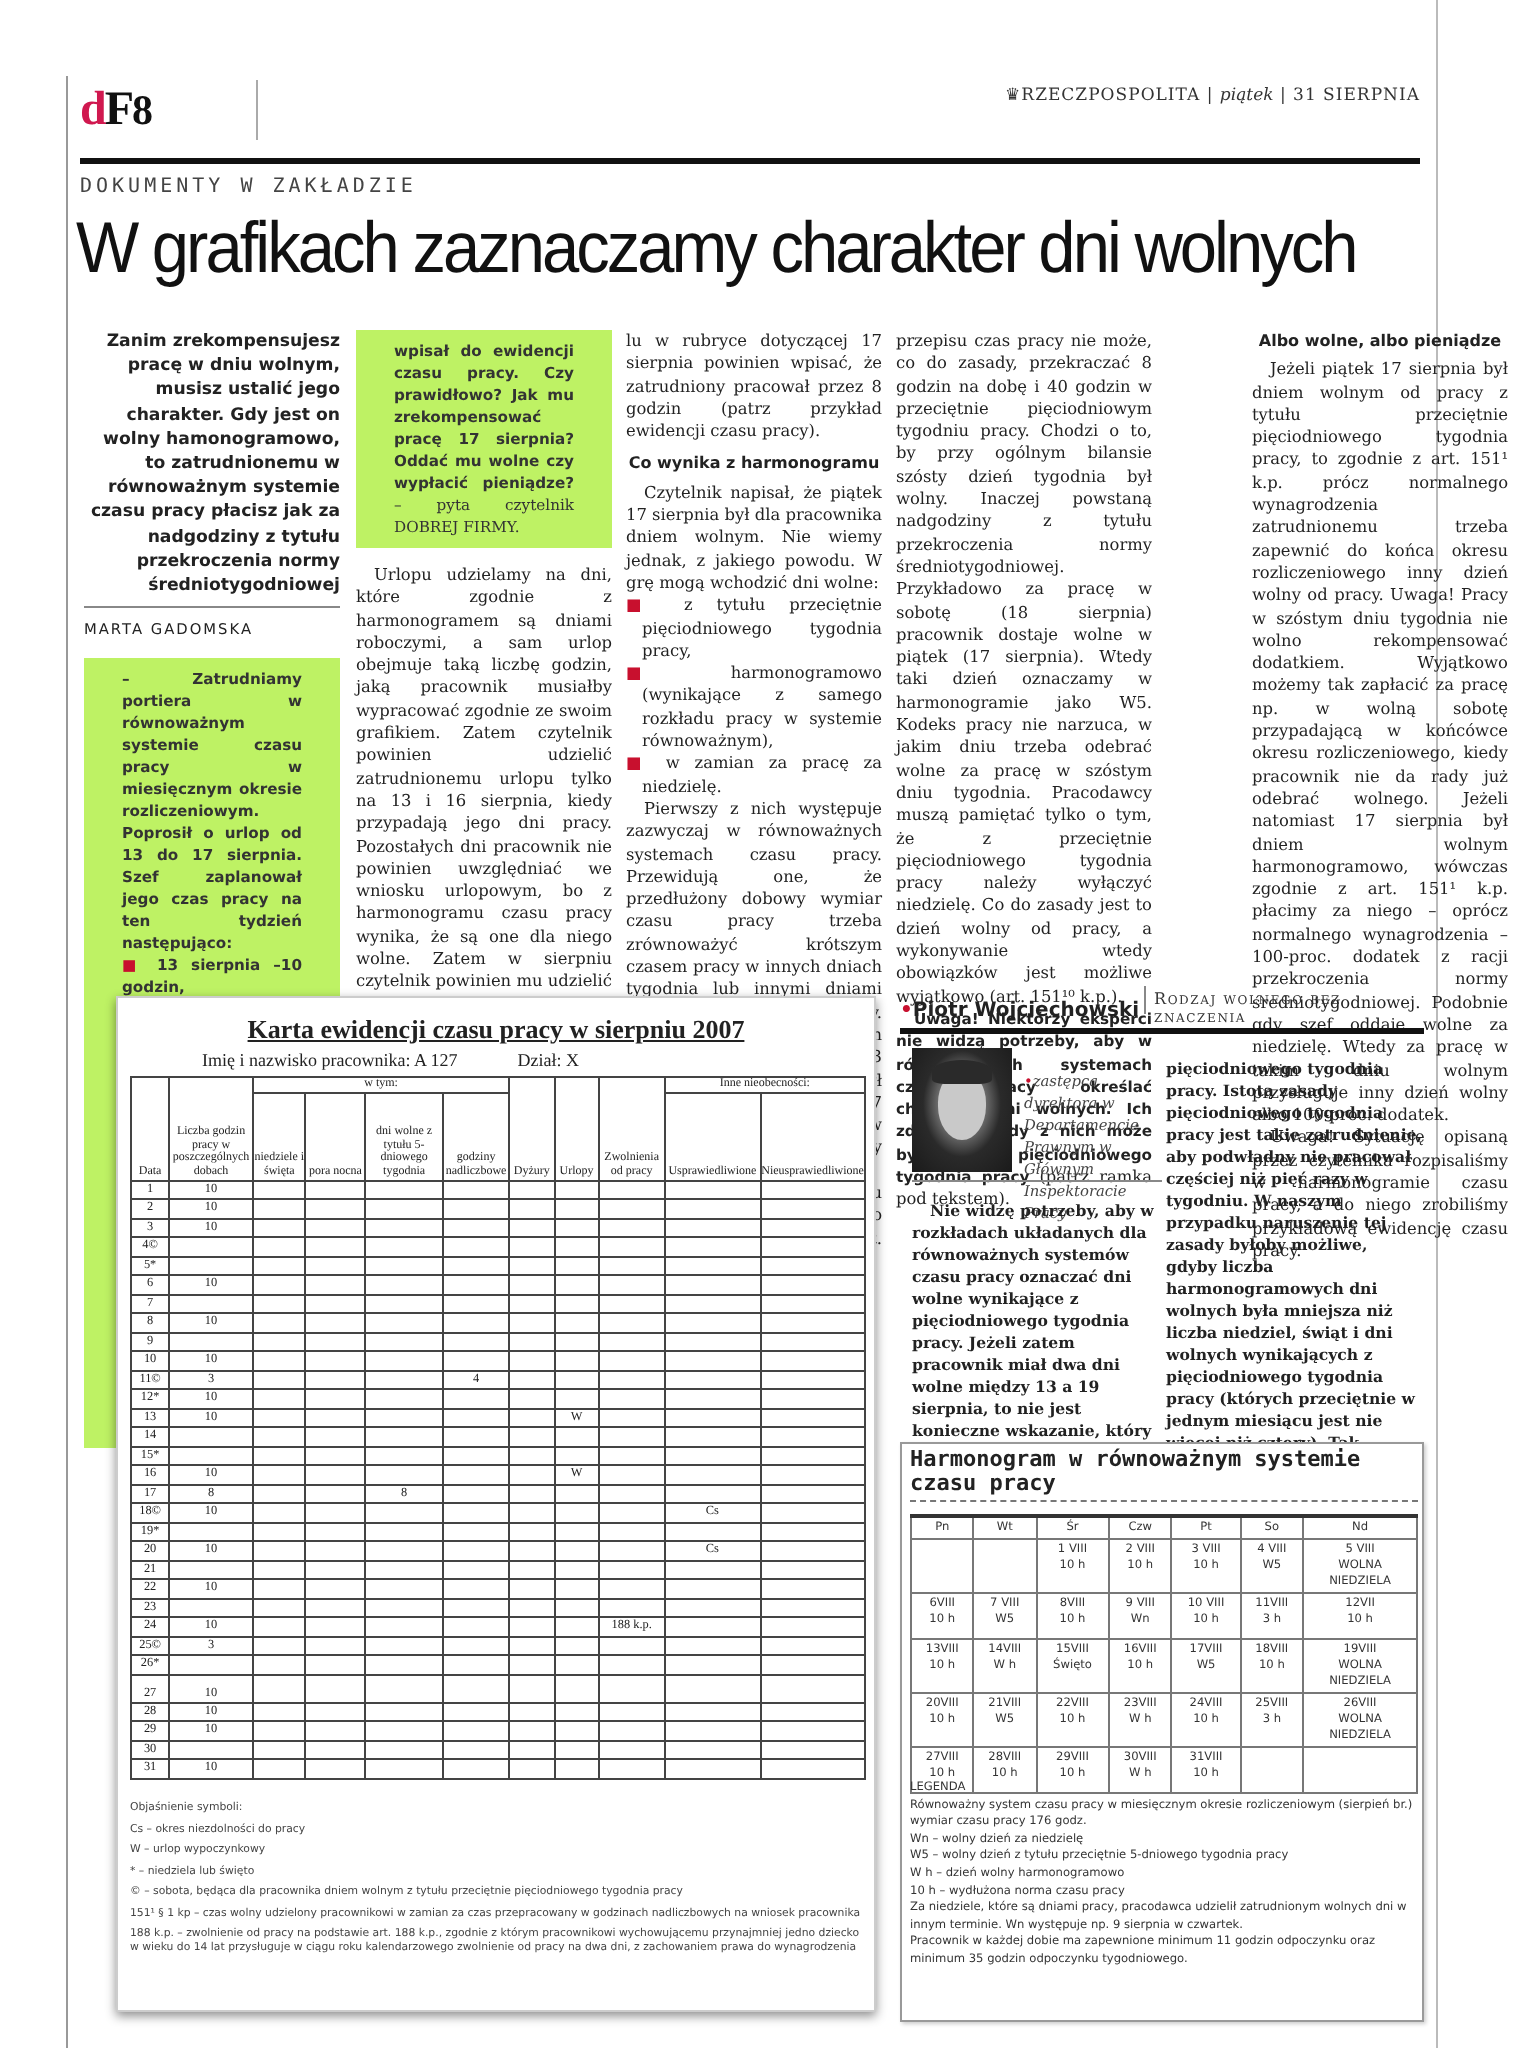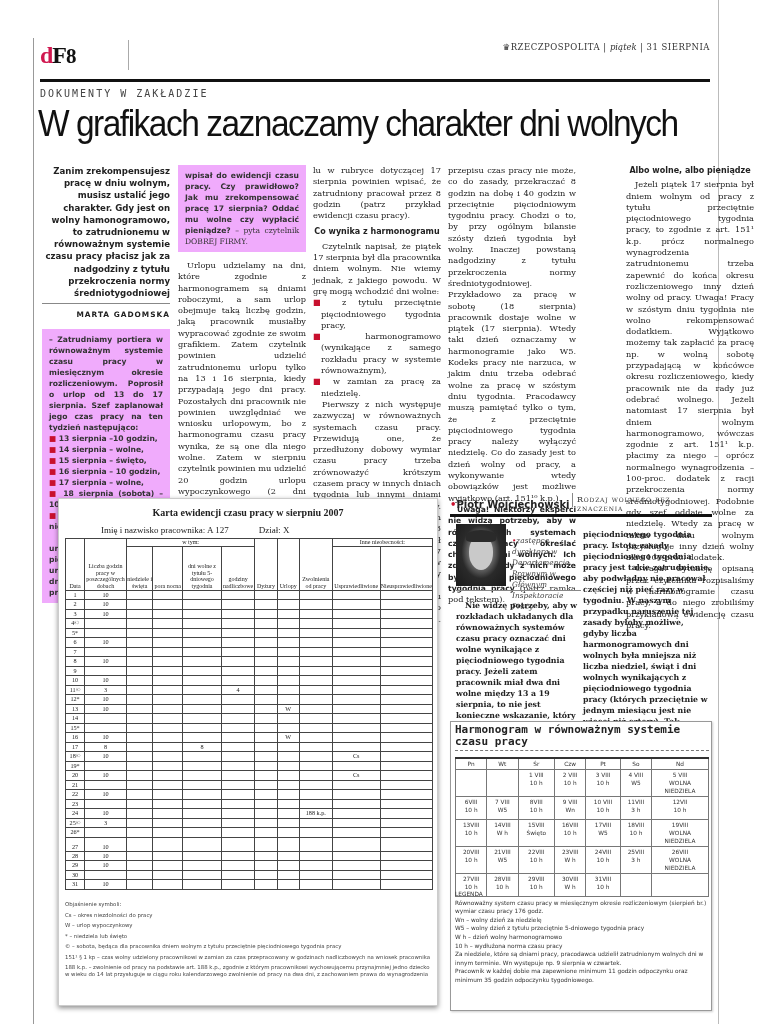--- a/index.html
+++ b/index.html
@@ -18,34 +18,34 @@
   .section-title { position: absolute; left: 110px; top: 0; font-family: "DejaVu Sans", sans-serif; font-weight: bold; font-size: 25px; color: #9a9a9a; letter-spacing: 0.5px; }
   .masthead { position: absolute; right: 0; top: 2px; font-family: "DejaVu Serif", serif; font-size: 8.5px; color: #333; letter-spacing: 0.5px; }
   .masthead i { font-style: italic; letter-spacing: 0; }
   .thick-rule { position: absolute; left: 40px; top: 79px; width: 670px; height: 3px; background: #111; }
   .kicker { position: absolute; left: 40px; top: 88px; font-family: "DejaVu Sans Mono", monospace; font-size: 10px; letter-spacing: 2px; color: #444; }
   .headline { position: absolute; left: 38px; top: 103px; font-family: "Liberation Sans", sans-serif; font-size: 36px; color: #111; letter-spacing: -1.6px; transform: scaleX(0.93); transform-origin: left top; white-space: nowrap; }
 
   
   .col { position: absolute; font-size: 8.2px; line-height: 11.3px; text-align: justify; }
   .lead { font-family: "DejaVu Sans", sans-serif; font-weight: bold; font-size: 8.6px; line-height: 12.2px; color: #222; }
-  .byline { font-family: "DejaVu Sans", sans-serif; font-weight: bold; font-size: 7.4px; letter-spacing: 1px; text-align: right; border-top: 1px solid #888; padding-top: 5px; margin-top: 4px; }
-  .qbox { background: #f0abfc; padding: 5px 7px; font-family: "DejaVu Sans", sans-serif; font-weight: bold; font-size: 7.6px; line-height: 11px; color: #333; }
+  .byline { font-family: "DejaVu Sans", sans-serif; font-weight: normal; font-size: 7.4px; letter-spacing: 1px; text-align: left; border-top: 1px solid #888; padding-top: 5px; margin-top: 4px; }
+  .qbox { background: #bef264; padding: 5px 19px; font-family: "DejaVu Sans", sans-serif; font-weight: bold; font-size: 7.6px; line-height: 11px; color: #333; }
   .qbox .b { color: #c8102e; }
   .qbox .ind { text-indent: 10px; }
   .qbox .tail { font-family: "DejaVu Serif", serif; font-weight: normal; }
   .body-text p { text-indent: 9px; }
   .subhead { font-family: "DejaVu Sans", sans-serif; font-weight: bold; font-size: 8px; margin: 5px 0 3px; text-indent: 0 !important; text-align: center; }
   .bul { display: block; padding-left: 8px; text-indent: -8px !important; }
   .bul .m { color: #c8102e; }
   .uwaga-bold { font-family: "DejaVu Sans", sans-serif; font-weight: bold; font-size: 7.6px; }
 
   
   .card { position: absolute; left: 58px; top: 498px; width: 380px; height: 508px; background: #fff; box-shadow: 0 2px 5px rgba(0,0,0,0.45); border: 1px solid #ccc; }
-  .card-title { position: absolute; top: 8px; left: 0; width: 100%; text-align: center; font-family: "Liberation Serif", serif; font-weight: bold; font-size: 10px; }
+  .card-title { position: absolute; top: 8px; left: 0; width: 100%; text-align: center; font-family: "Liberation Serif", serif; font-weight: bold; font-size: 13px; text-decoration: underline; }
   .card-meta { position: absolute; top: 26px; left: 42px; font-family: "Liberation Serif", serif; font-size: 9px; }
   .card-meta span + span { margin-left: 30px; }
   table.ev { position: absolute; left: 6px; top: 39px; width: 368px; border-collapse: collapse; font-family: "Liberation Serif", serif; font-size: 6px; }
   table.ev th, table.ev td { border: 0.8px solid #444; text-align: center; font-weight: normal; padding: 0; line-height: 6.6px; }
   table.ev tbody td { height: 9.5px; font-size: 6.2px; }
   table.ev tbody tr.tall td { height: 14px; vertical-align: bottom; }
   .card-legend { position: absolute; left: 6px; top: 400px; width: 368px; font-family: "DejaVu Sans", sans-serif; font-size: 5.4px; line-height: 10.5px; color: #444; }
   .card-legend .last { line-height: 7px; margin-top: 2px; }
 
   

